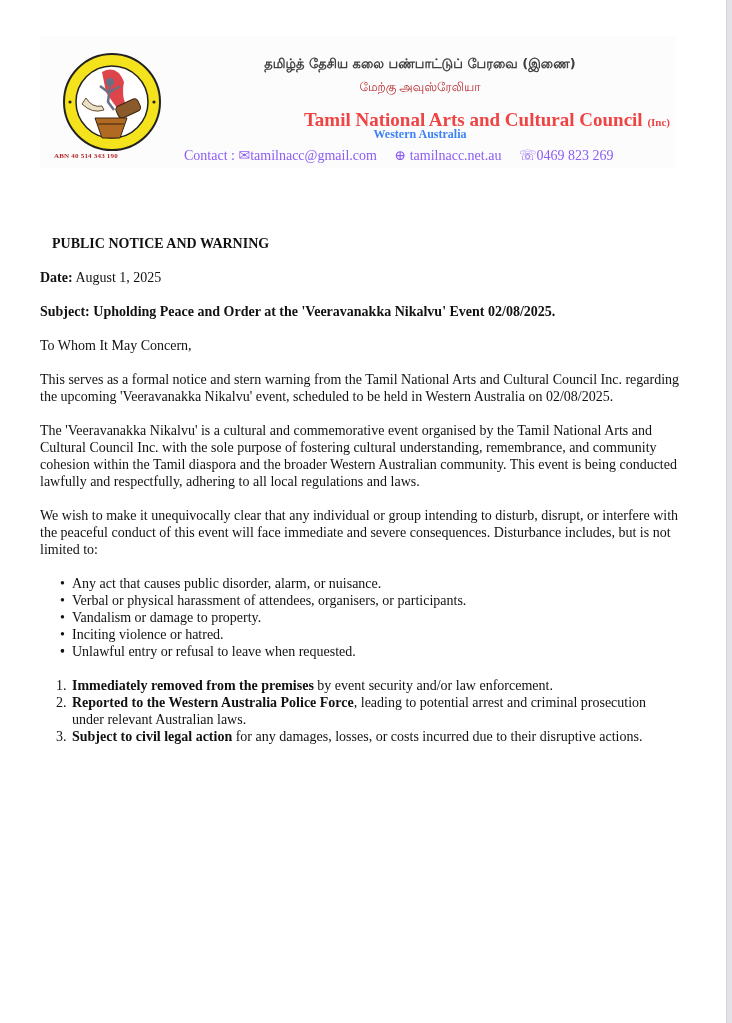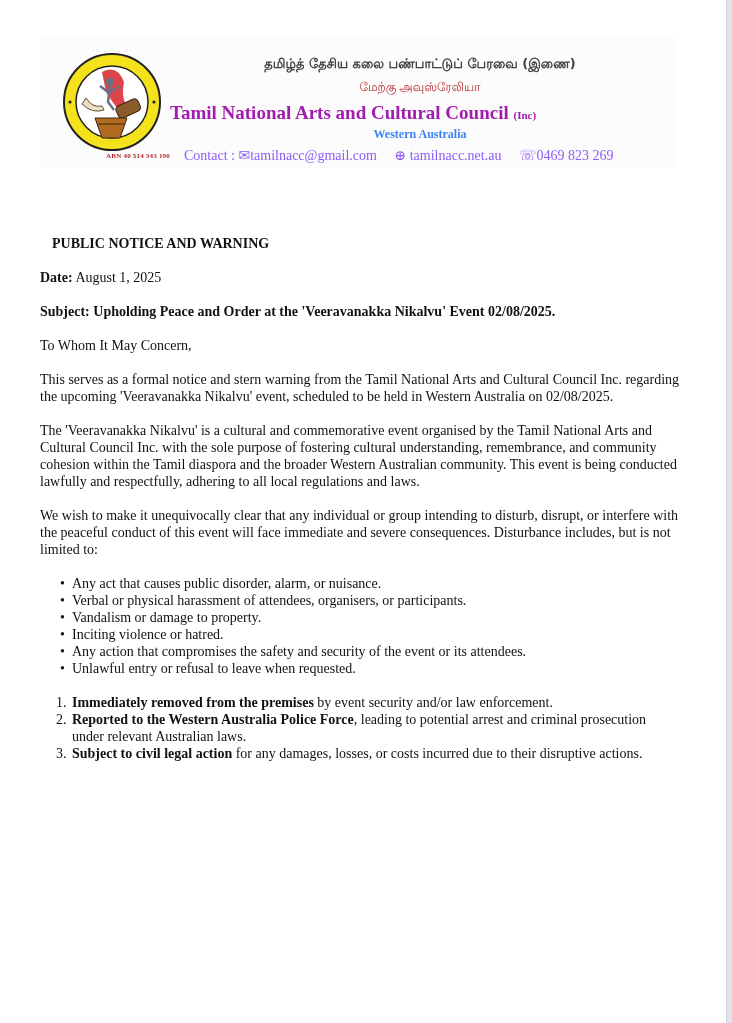--- a/index.html
+++ b/index.html
@@ -3,25 +3,25 @@
 <meta charset="utf-8">
 <style>
   html, body { margin: 0; padding: 0; }
   body {
     width: 732px; height: 1023px; background: #ffffff; position: relative; overflow: hidden;
     font-family: "Liberation Serif", "DejaVu Serif", serif; color: #111;
   }
   .edge { position: absolute; right: 0; top: 0; width: 5px; height: 1023px; background: #e3e2e8; border-left: 1px solid #d6d5dc; }
   .letterhead { position: absolute; left: 40px; top: 36px; width: 636px; height: 132px; background: #fdfcfc; }
   .logo { position: absolute; left: 22px; top: 16px; width: 100px; height: 100px; }
-  .abn { position: absolute; left: 14px; top: 116px; width: 116px; text-align: right; font-size: 7px; font-weight: bold; color: #b2282c; letter-spacing: 0.2px; }
+  .abn { position: absolute; left: 14px; top: 116px; width: 116px; text-align: left; font-size: 7px; font-weight: bold; color: #b2282c; letter-spacing: 0.2px; }
   .lh-text { position: absolute; left: 130px; top: 0; width: 500px; text-align: center; color: #b1262b; }
   .tamil-title { position: absolute; top: 20px; left: 0; width: 500px; text-align: center; font-family: "DejaVu Sans", sans-serif; font-weight: bold; font-size: 13px; color: #404040; white-space: nowrap; }
   .tamil-sub { position: absolute; top: 44px; left: 0; width: 500px; text-align: center; font-family: Liberation Serif, serif; font-size: 12px; color: #b5242a; }
-  .eng-title { position: absolute; top: 66px; left: 0; width: 500px; text-align: left; font-weight: bold; font-size: 19px; color: #a21caf; white-space: nowrap; }
+  .eng-title { position: absolute; top: 73px; left: 0; width: 500px; text-align: right; font-weight: bold; font-size: 19px; color: #ef4444; white-space: nowrap; }
   .eng-title small { font-size: 11px; }
   .region { position: absolute; top: 91px; left: 0; width: 500px; text-align: center; font-weight: bold; font-size: 12px; color: #3b82f6; }
   .contact { position: absolute; top: 111px; left: 14px; white-space: nowrap; font-size: 14px; color: #8b5cf6; }
   .contact span { display: inline-block; }
   .contact .gap { margin-left: 14px; }
   .content { position: absolute; left: 40px; top: 235px; width: 640px; font-size: 14px; line-height: 17px; }
   .content p { margin: 0 0 17px 0; }
   h1.heading { font-size: 14px; margin: 0 0 17px 12px; font-weight: bold; }
   b { font-weight: bold; }
   ul.bullets { margin: 0 0 17px 0; padding-left: 0; list-style: none; }
@@ -77,21 +77,21 @@
   <p>To Whom It May Concern,</p>
   <p>This serves as a formal notice and stern warning from the Tamil National Arts and Cultural Council Inc. regarding the upcoming 'Veeravanakka Nikalvu' event, scheduled to be held in Western Australia on 02/08/2025.</p>
   <p>The 'Veeravanakka Nikalvu' is a cultural and commemorative event organised by the Tamil National Arts and Cultural Council Inc. with the sole purpose of fostering cultural understanding, remembrance, and community cohesion within the Tamil diaspora and the broader Western Australian community. This event is being conducted lawfully and respectfully, adhering to all local regulations and laws.</p>
   <p>We wish to make it unequivocally clear that any individual or group intending to disturb, disrupt, or interfere with the peaceful conduct of this event will face immediate and severe consequences. Disturbance includes, but is not limited to:</p>
 
   <ul class="bullets">
     <li><span class="dot">•</span><span>Any act that causes public disorder, alarm, or nuisance.</span></li>
     <li><span class="dot">•</span><span>Verbal or physical harassment of attendees, organisers, or participants.</span></li>
     <li><span class="dot">•</span><span>Vandalism or damage to property.</span></li>
     <li><span class="dot">•</span><span>Inciting violence or hatred.</span></li>
-    <li><span class="dot">•</span><span>Any action that compromises the safety and security of the event or its attendees.</span></li>
+    <li><span class="dot">•</span></li>
     <li><span class="dot">•</span><span>Unlawful entry or refusal to leave when requested.</span></li>
   </ul>
 
 
   <ol class="actions">
     <li><span class="num">1.</span><b>Immediately removed from the premises</b><span> by event security and/or law enforcement.</span></li>
     <li><span class="num">2.</span><b>Reported to the Western Australia Police Force</b><span>, leading to potential arrest and criminal prosecution under relevant Australian laws.</span></li>
     <li><span class="num">3.</span><b>Subject to civil legal action</b><span> for any damages, losses, or costs incurred due to their disruptive actions.</span></li>
   </ol>
 </div>

